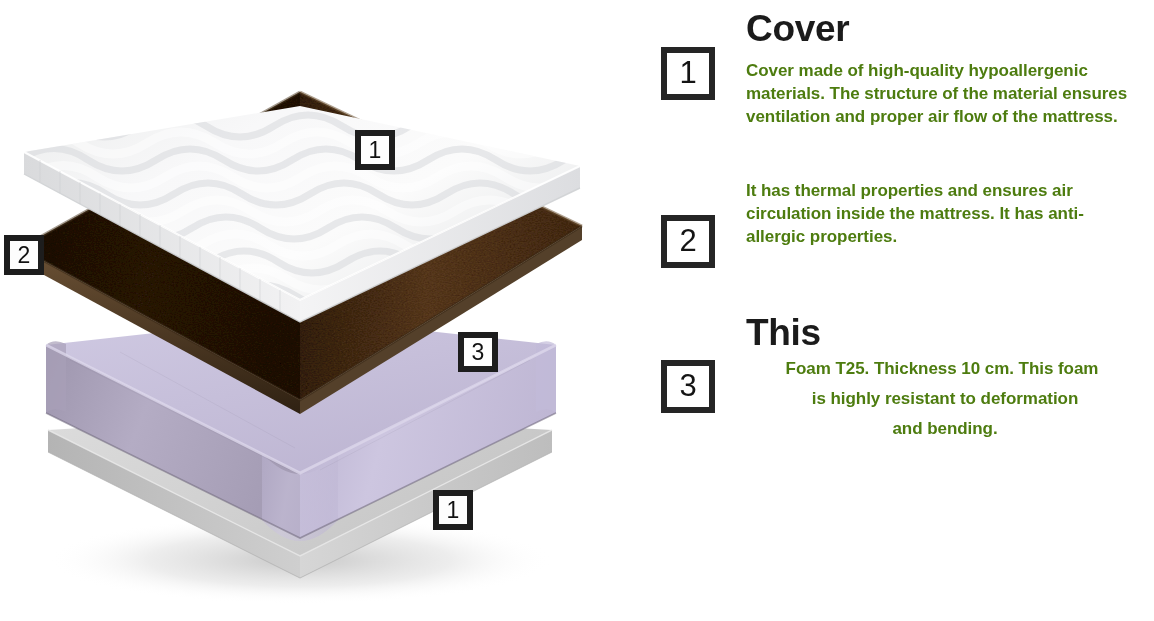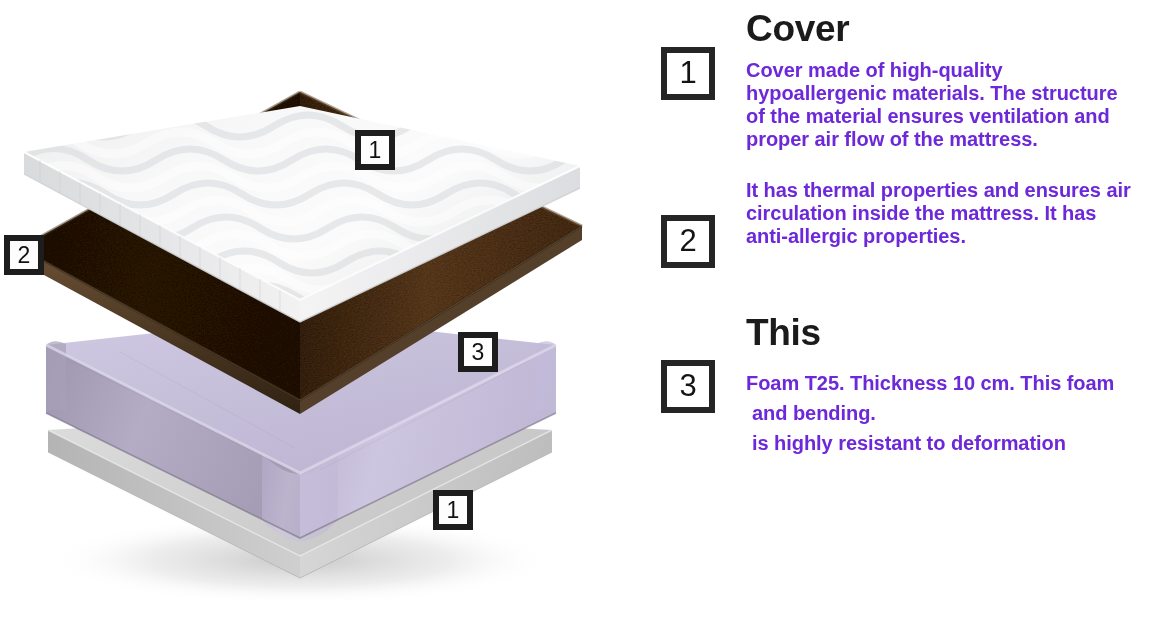--- a/index.html
+++ b/index.html
@@ -64,28 +64,28 @@
   .legend-title {
     font-size: 37px;
     font-weight: 700;
     color: #1b1b1b;
     letter-spacing: -0.3px;
     line-height: 42px;
     white-space: nowrap;
   }
 
   .legend-body {
-    font-size: 20px;
+    font-size: 17px;
     font-weight: 600;
-    color: #6d28d9;
+    color: #4d7c0f;
     line-height: 23px;
     margin-top: 9px;
     letter-spacing: -0.05px;
   }
-  .legend-row.r3 .legend-body { line-height: 30px; margin-top: 14px; }
+  .legend-row.r3 .legend-body { line-height: 30px; margin-top: 0; text-align: center; }
   .legend-row.r3 .legend-body .indent { padding-left: 6px; }
 </style>
 </head>
 <body>
 
 <div id="stage">
 
   <div id="illustration">
     <svg width="625" height="621" viewBox="0 0 625 621">
       <defs>
@@ -290,20 +290,20 @@
         <div class="legend-body">It has thermal properties and ensures air circulation inside the mattress. It has anti-allergic properties.</div>
       </div>
     </div>
 
     <div class="legend-row r3">
       <div class="legend-badge">3</div>
       <div class="legend-text">
         <div class="legend-title">This</div>
         <div class="legend-body">
           <div>Foam T25. Thickness 10 cm. This foam</div>
+          <div class="indent">is highly resistant to deformation</div>
           <div class="indent">and bending.</div>
-          <div class="indent">is highly resistant to deformation</div>
         </div>
       </div>
     </div>
 
   </div>
 </div>
 
 </body></html>

